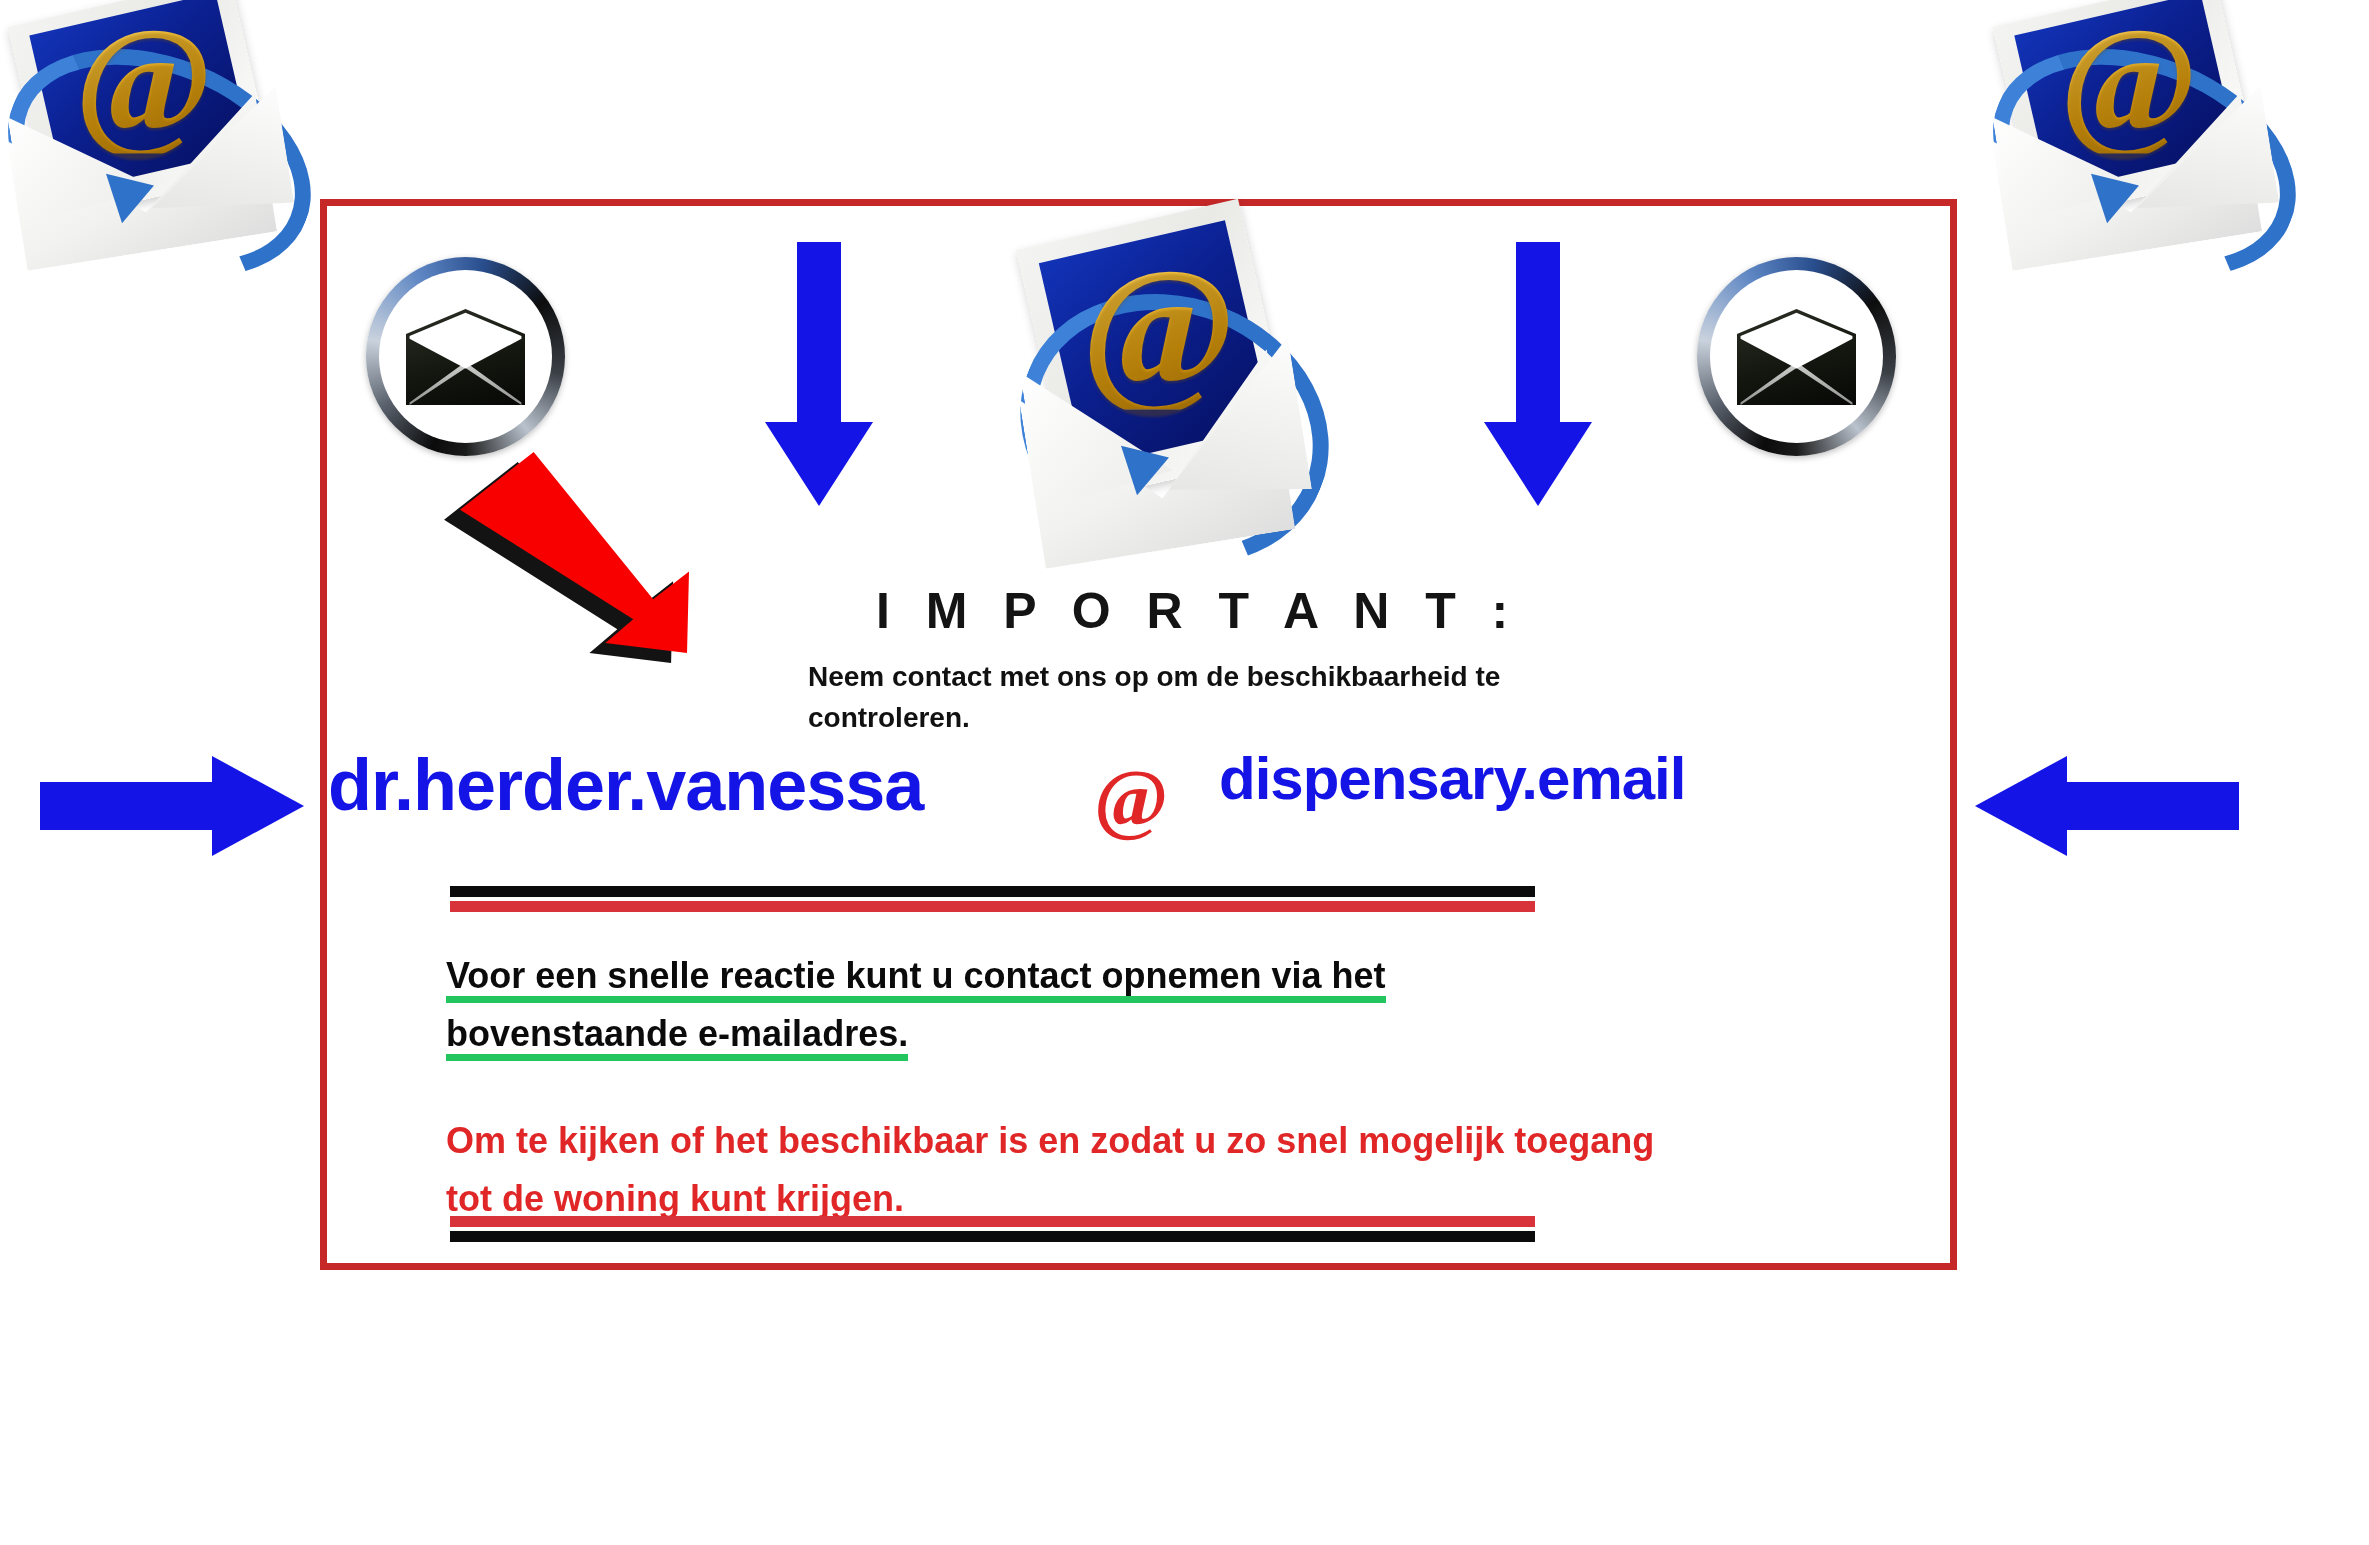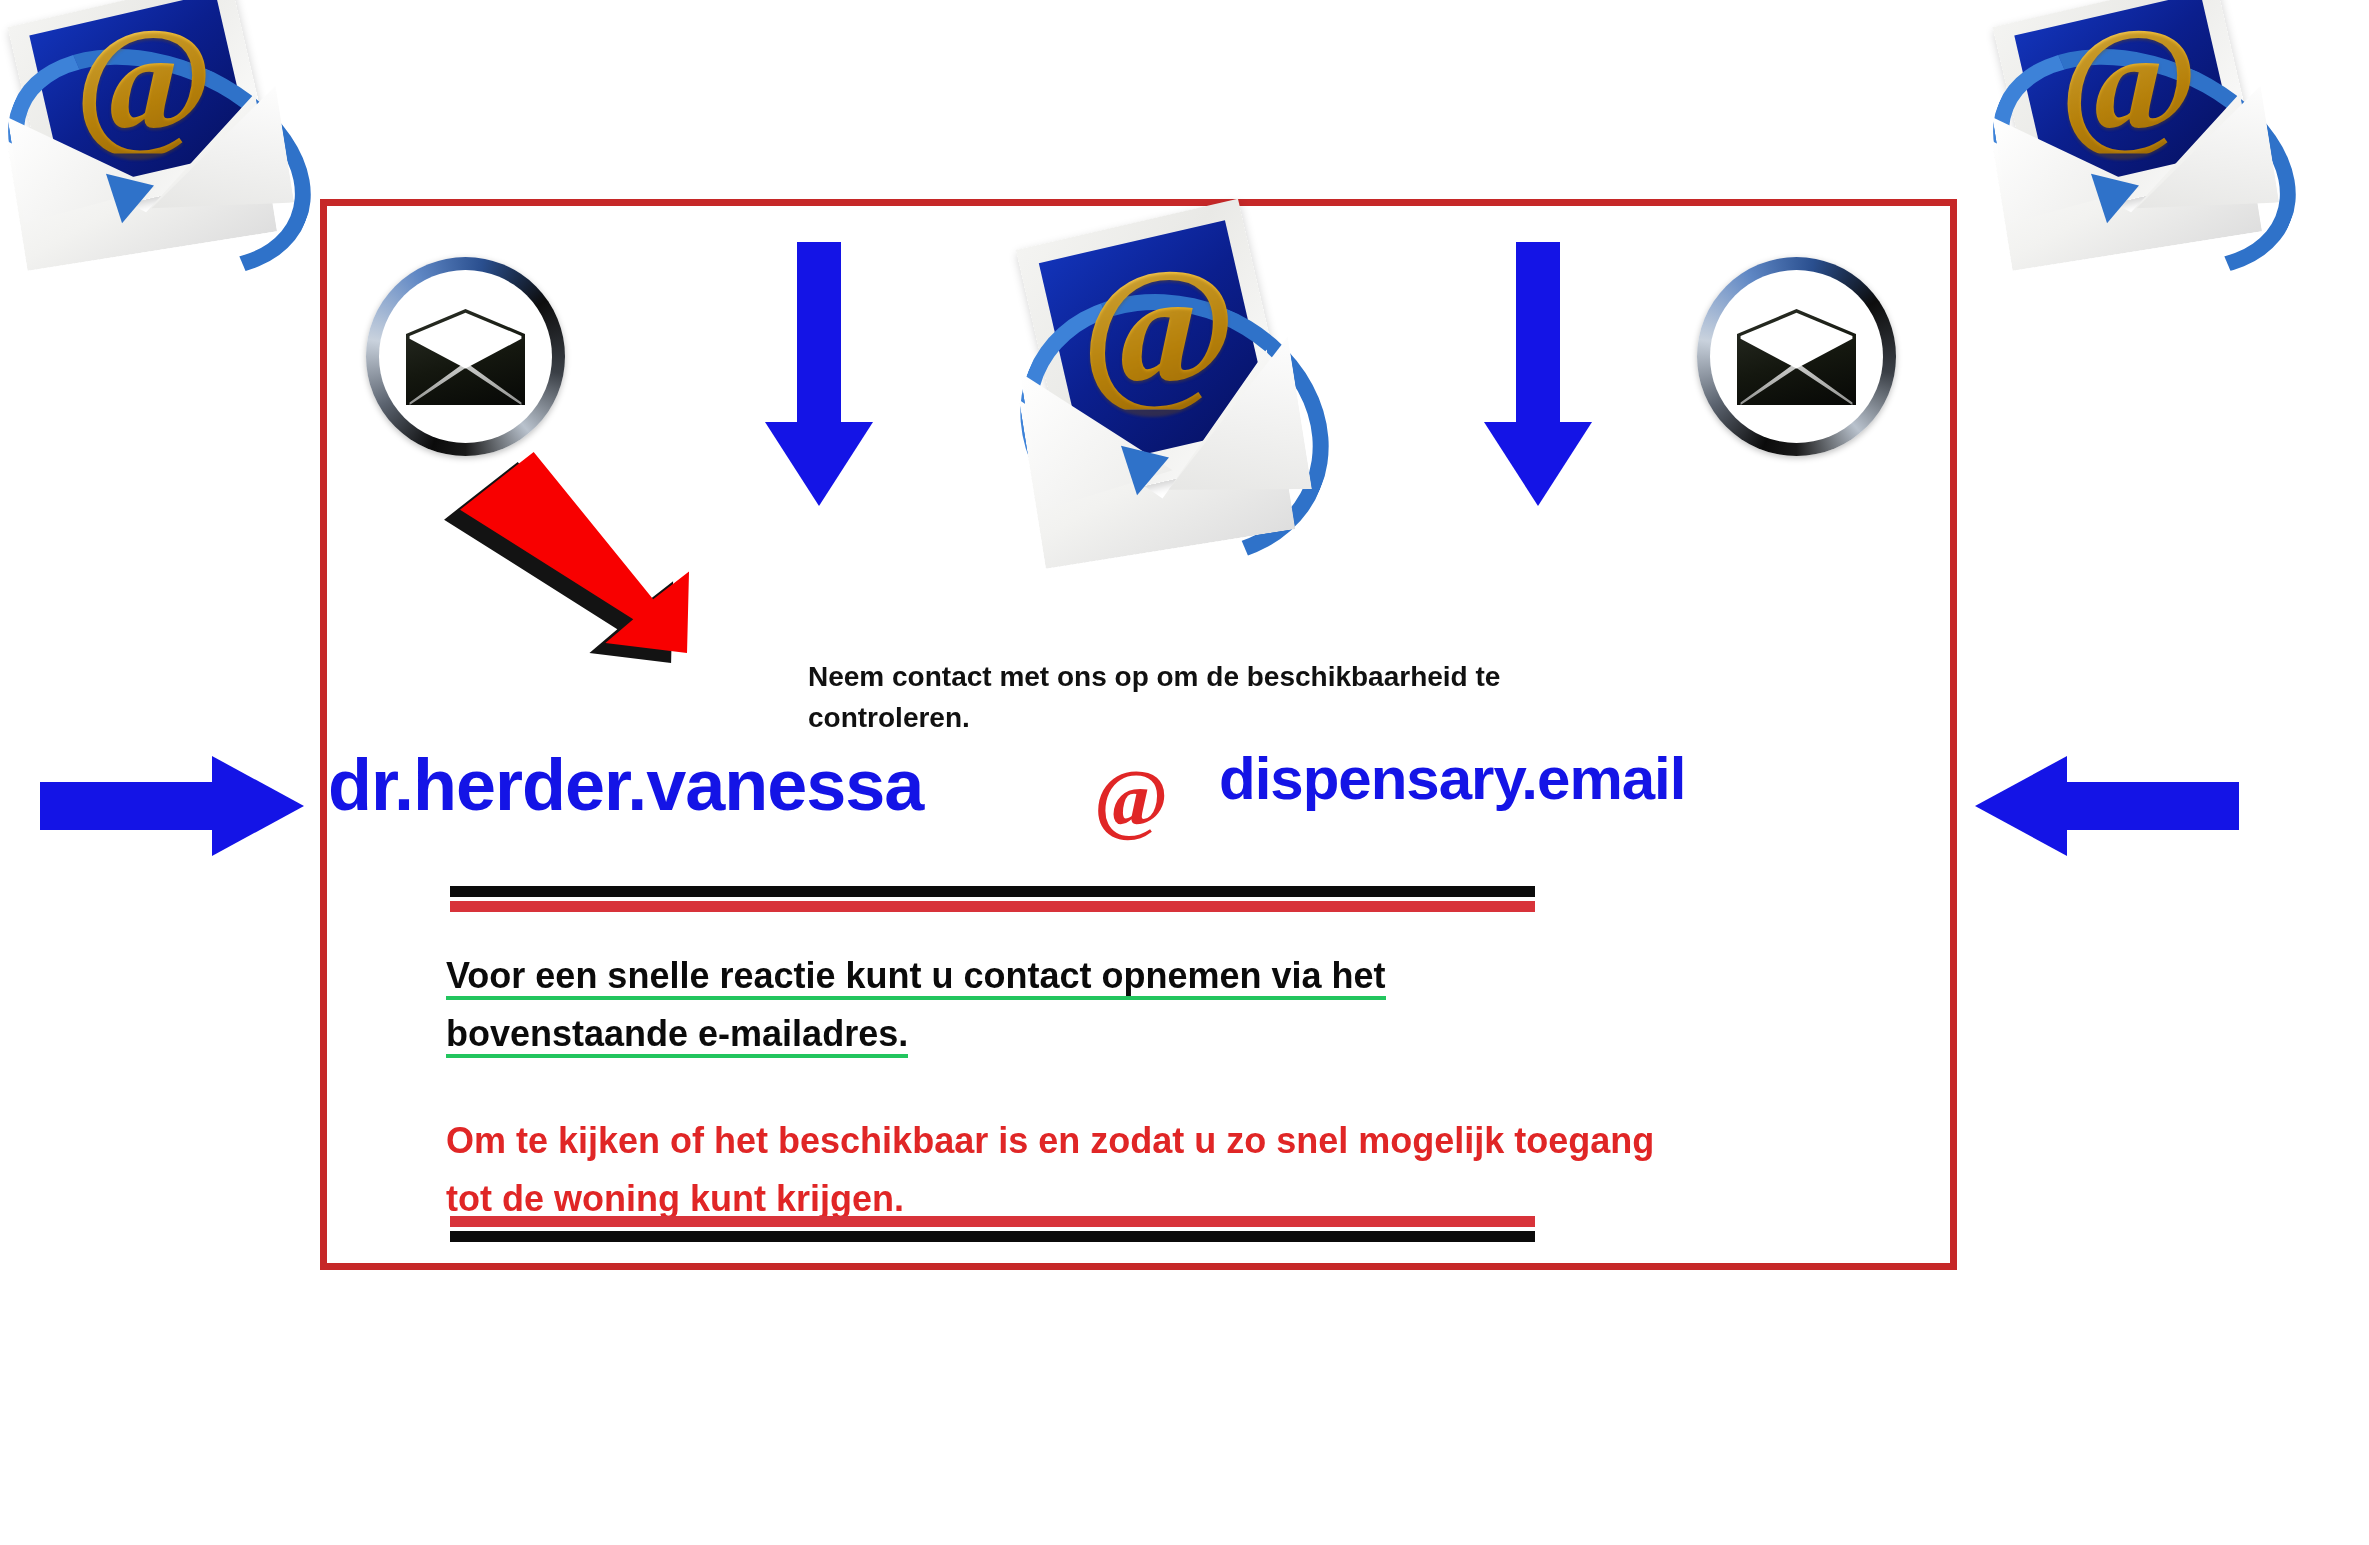--- a/index.html
+++ b/index.html
@@ -140,21 +140,21 @@
   }
 
   .rule{position:absolute;}
   .rule .l1,.rule .l2{position:absolute;left:0;width:100%;}
 
   .body-black{
     position:absolute;left:446px;top:947px;width:1134px;
     font-size:36px;font-weight:700;color:#0b0b0b;line-height:1.62;
   }
   .body-black span{
-    border-bottom:4px solid #22c55e;display:inline;
+    border-bottom:7px solid #22c55e;display:inline;
     text-decoration:none;box-decoration-break:clone;-webkit-box-decoration-break:clone;
   }
   .body-red{
     position:absolute;left:446px;top:1112px;width:1254px;
     font-size:36px;font-weight:700;color:#E02626;line-height:1.62;
   }
 </style>
 </head>
 <body>
 
@@ -231,20 +231,21 @@
     <div class="head" style="border-top:84px solid #1414E6;"></div>
   </div>
 
   <div class="arrow-red" style="left:438px;top:438px;">
     <svg viewBox="0 0 280 230" xmlns="http://www.w3.org/2000/svg" aria-hidden="true">
       <polygon points="22,72 96,14 216,162 252,134 250,216 168,206 196,182" fill="#131313" transform="translate(-16,10)"></polygon>
       <polygon points="22,72 96,14 216,162 252,134 250,216 168,206 196,182" fill="#F80000"></polygon>
     </svg>
   </div>
 
+  <div class="important">I M P O R T A N T :</div>
 
   <div class="sub">Neem contact met ons op om de beschikbaarheid te controleren.</div>
 
   <div class="arrow-side" style="left:40px;top:756px;width:264px;height:100px;">
     <div class="shaft" style="left:0;width:174px;height:48px;background:#1414E6;"></div>
     <div class="head" style="right:0;border-top:50px solid transparent;border-bottom:50px solid transparent;border-left:92px solid #1414E6;"></div>
   </div>
 
   <div class="arrow-side" style="left:1975px;top:756px;width:264px;height:100px;">
     <div class="shaft" style="right:0;width:174px;height:48px;background:#1414E6;"></div>

